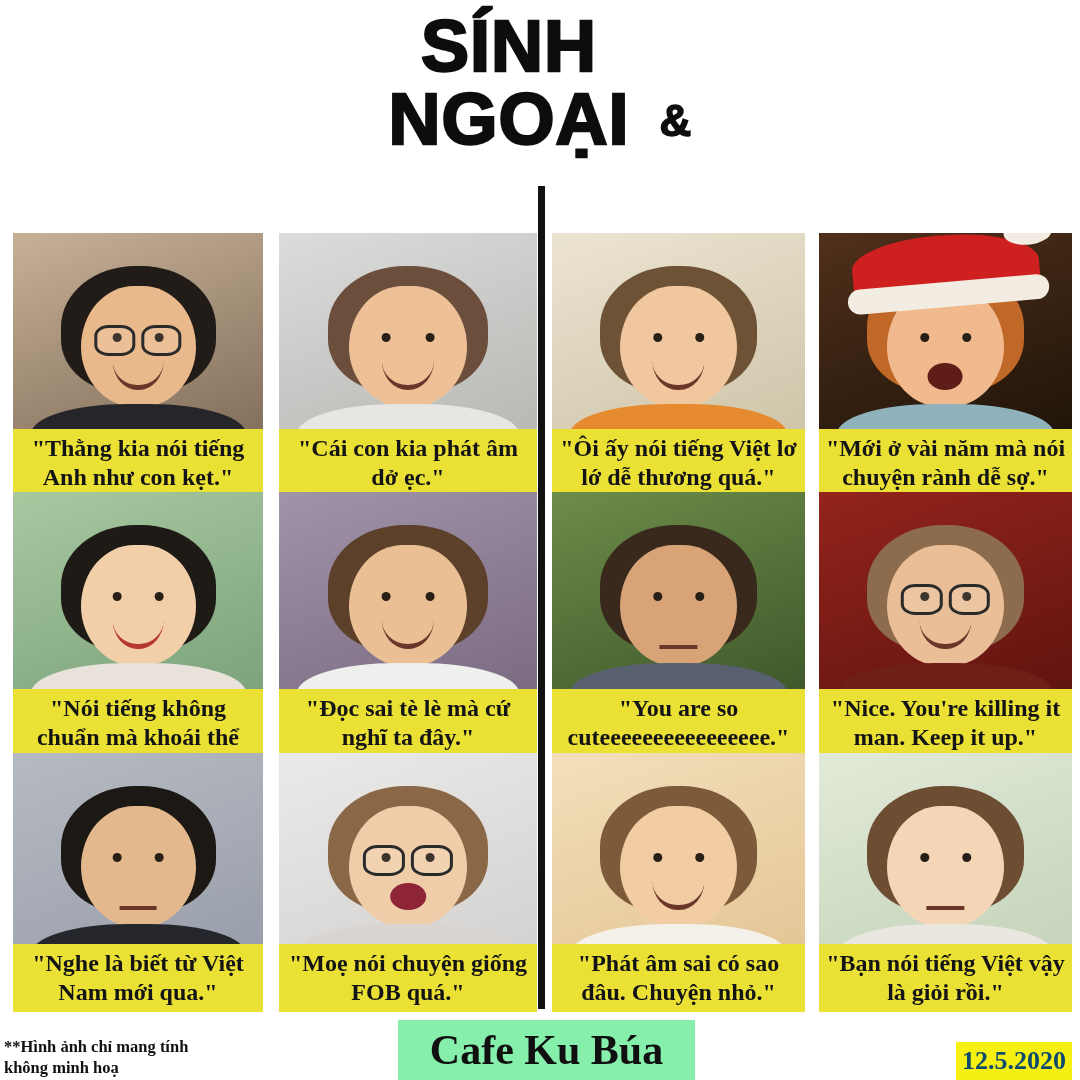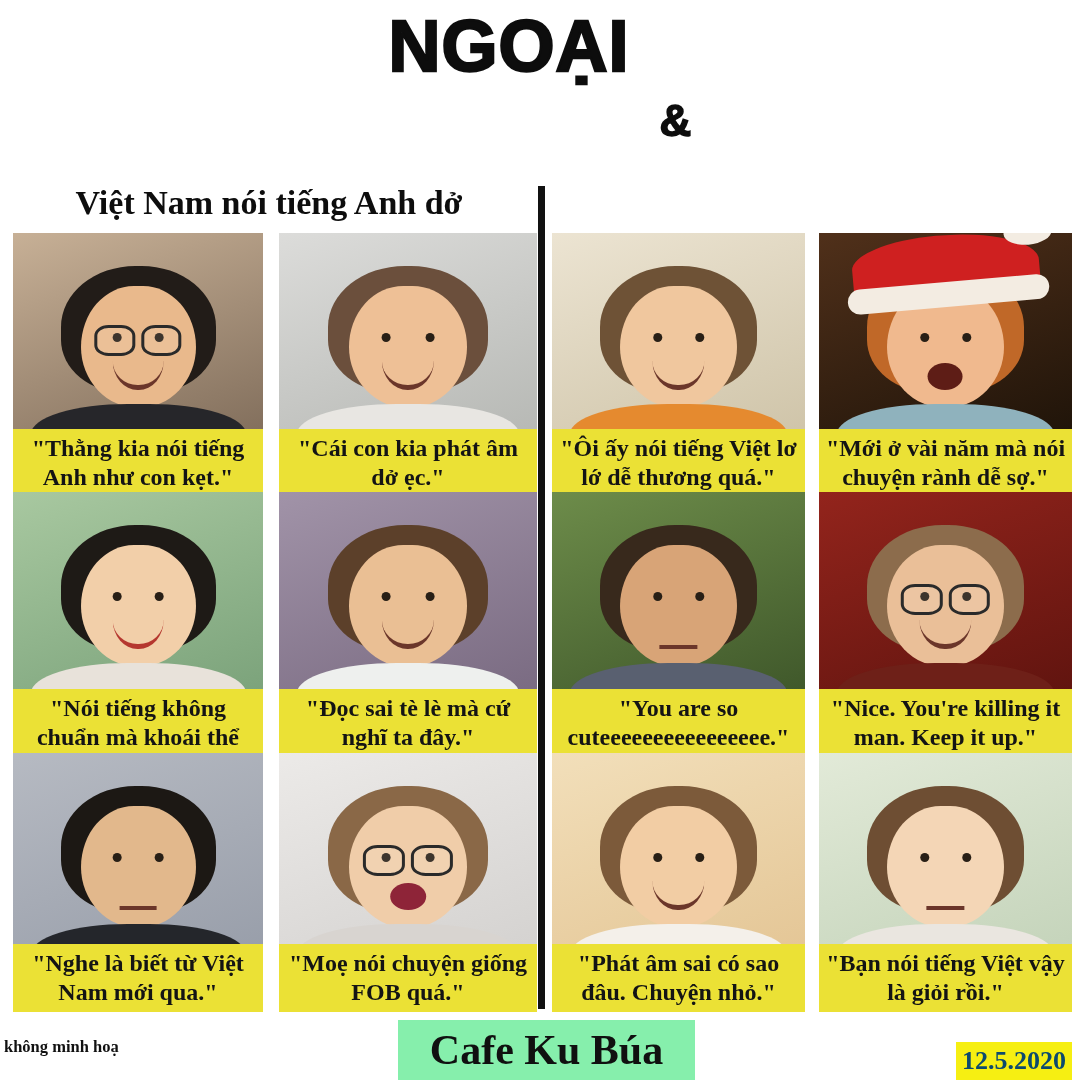--- a/index.html
+++ b/index.html
@@ -71,26 +71,26 @@
     display:flex;align-items:center;justify-content:center;
     font-weight:bold;font-size:26px;color:#0c4a6e;}
 </style>
 </head>
 <body>
 
 <div class="canvas">
 
   <div class="title-wrap">
     <div class="title-col">
+      <div>SÍNH</div>
       <div>NGOẠI</div>
     </div>
     <div class="title-amp">&amp;</div>
   </div>
 
-  <div class="header header-left">Việt Nam nói tiếng Anh dở</div>
   <div class="divider"></div>
 
   <figure class="cell c1 r1 m-smile">
     <div class="photo" style="--bg1:#c7b096;--bg2:#7d6a58;--hair:#221c18;--skin:#e9b98c;--shirt:#26262a">
       <div class="hair"></div>
       <div class="face">
         <div class="eyes"></div>
         <div class="glasses"></div>
         <div class="mouth"></div>
       </div>
@@ -228,18 +228,19 @@
       <div class="face">
         <div class="eyes"></div>
         <div class="mouth"></div>
       </div>
       <div class="shoulders"></div>
     </div>
     <figcaption class="caption">"Bạn nói tiếng Việt vậy là giỏi rồi."</figcaption>
   </figure>
 
   <div class="footnote">
+    <div>**Hình ảnh chỉ mang tính</div>
     <div>không minh hoạ</div>
   </div>
   <div class="brand-box">Cafe Ku Búa</div>
   <div class="date-box">12.5.2020</div>
 
 </div>
 
 </body></html>

